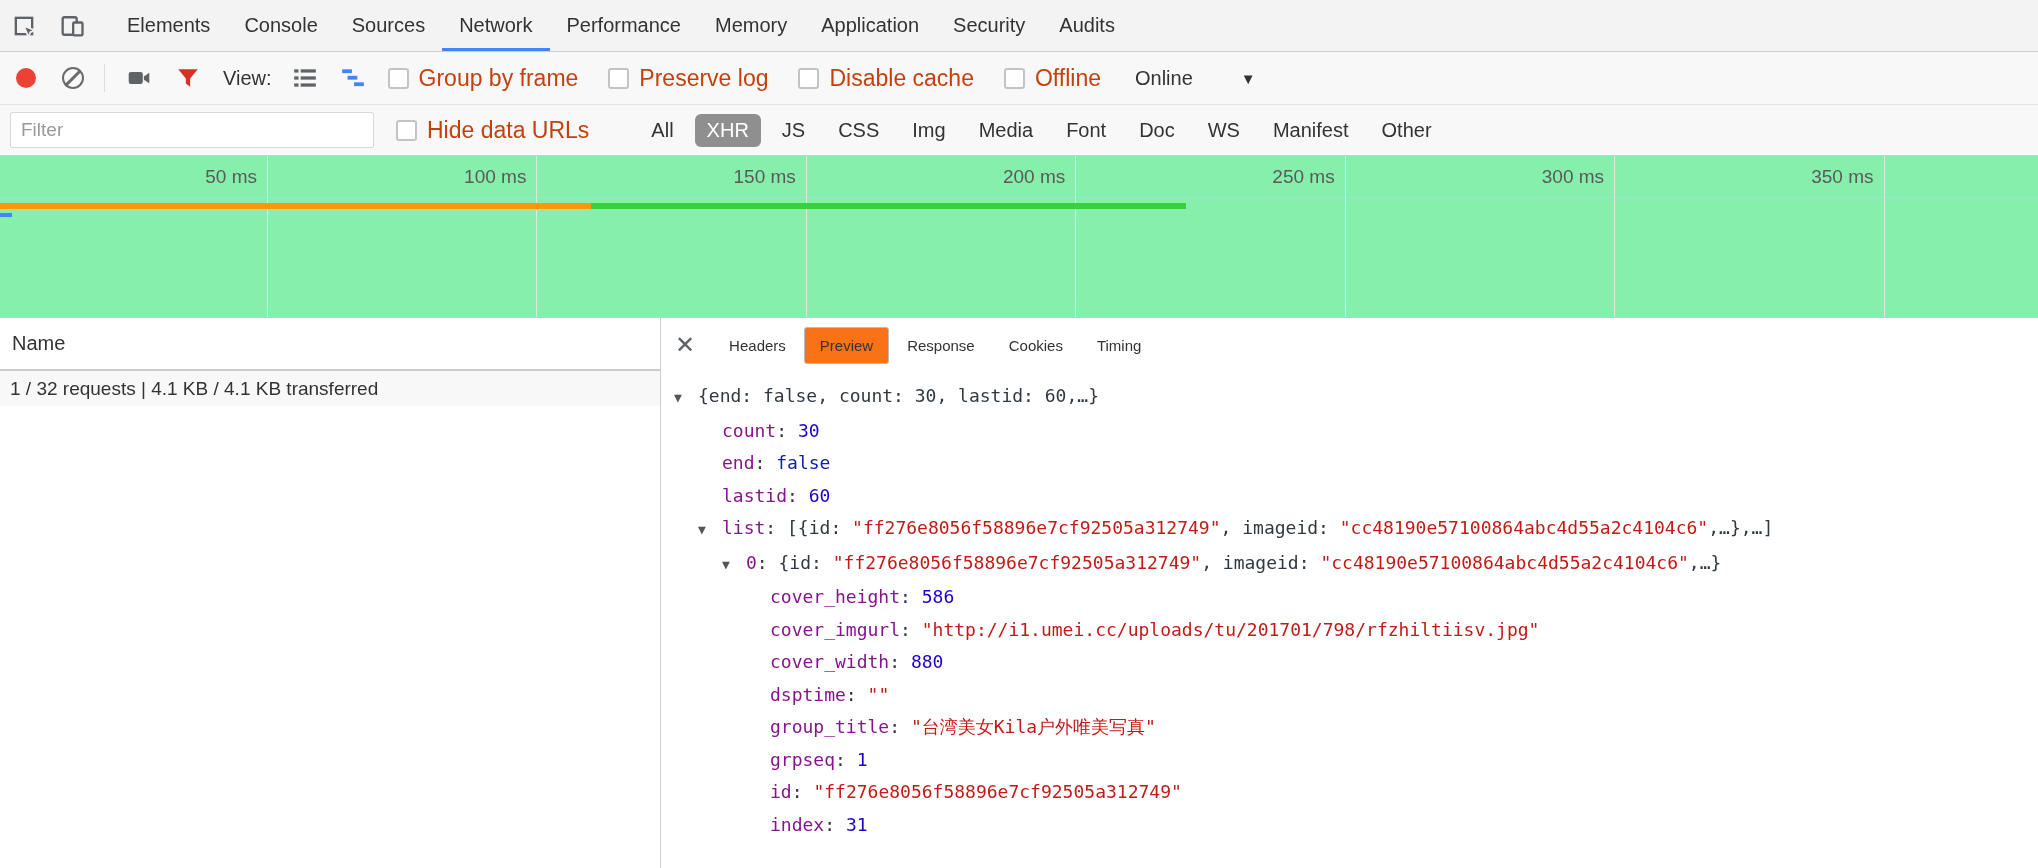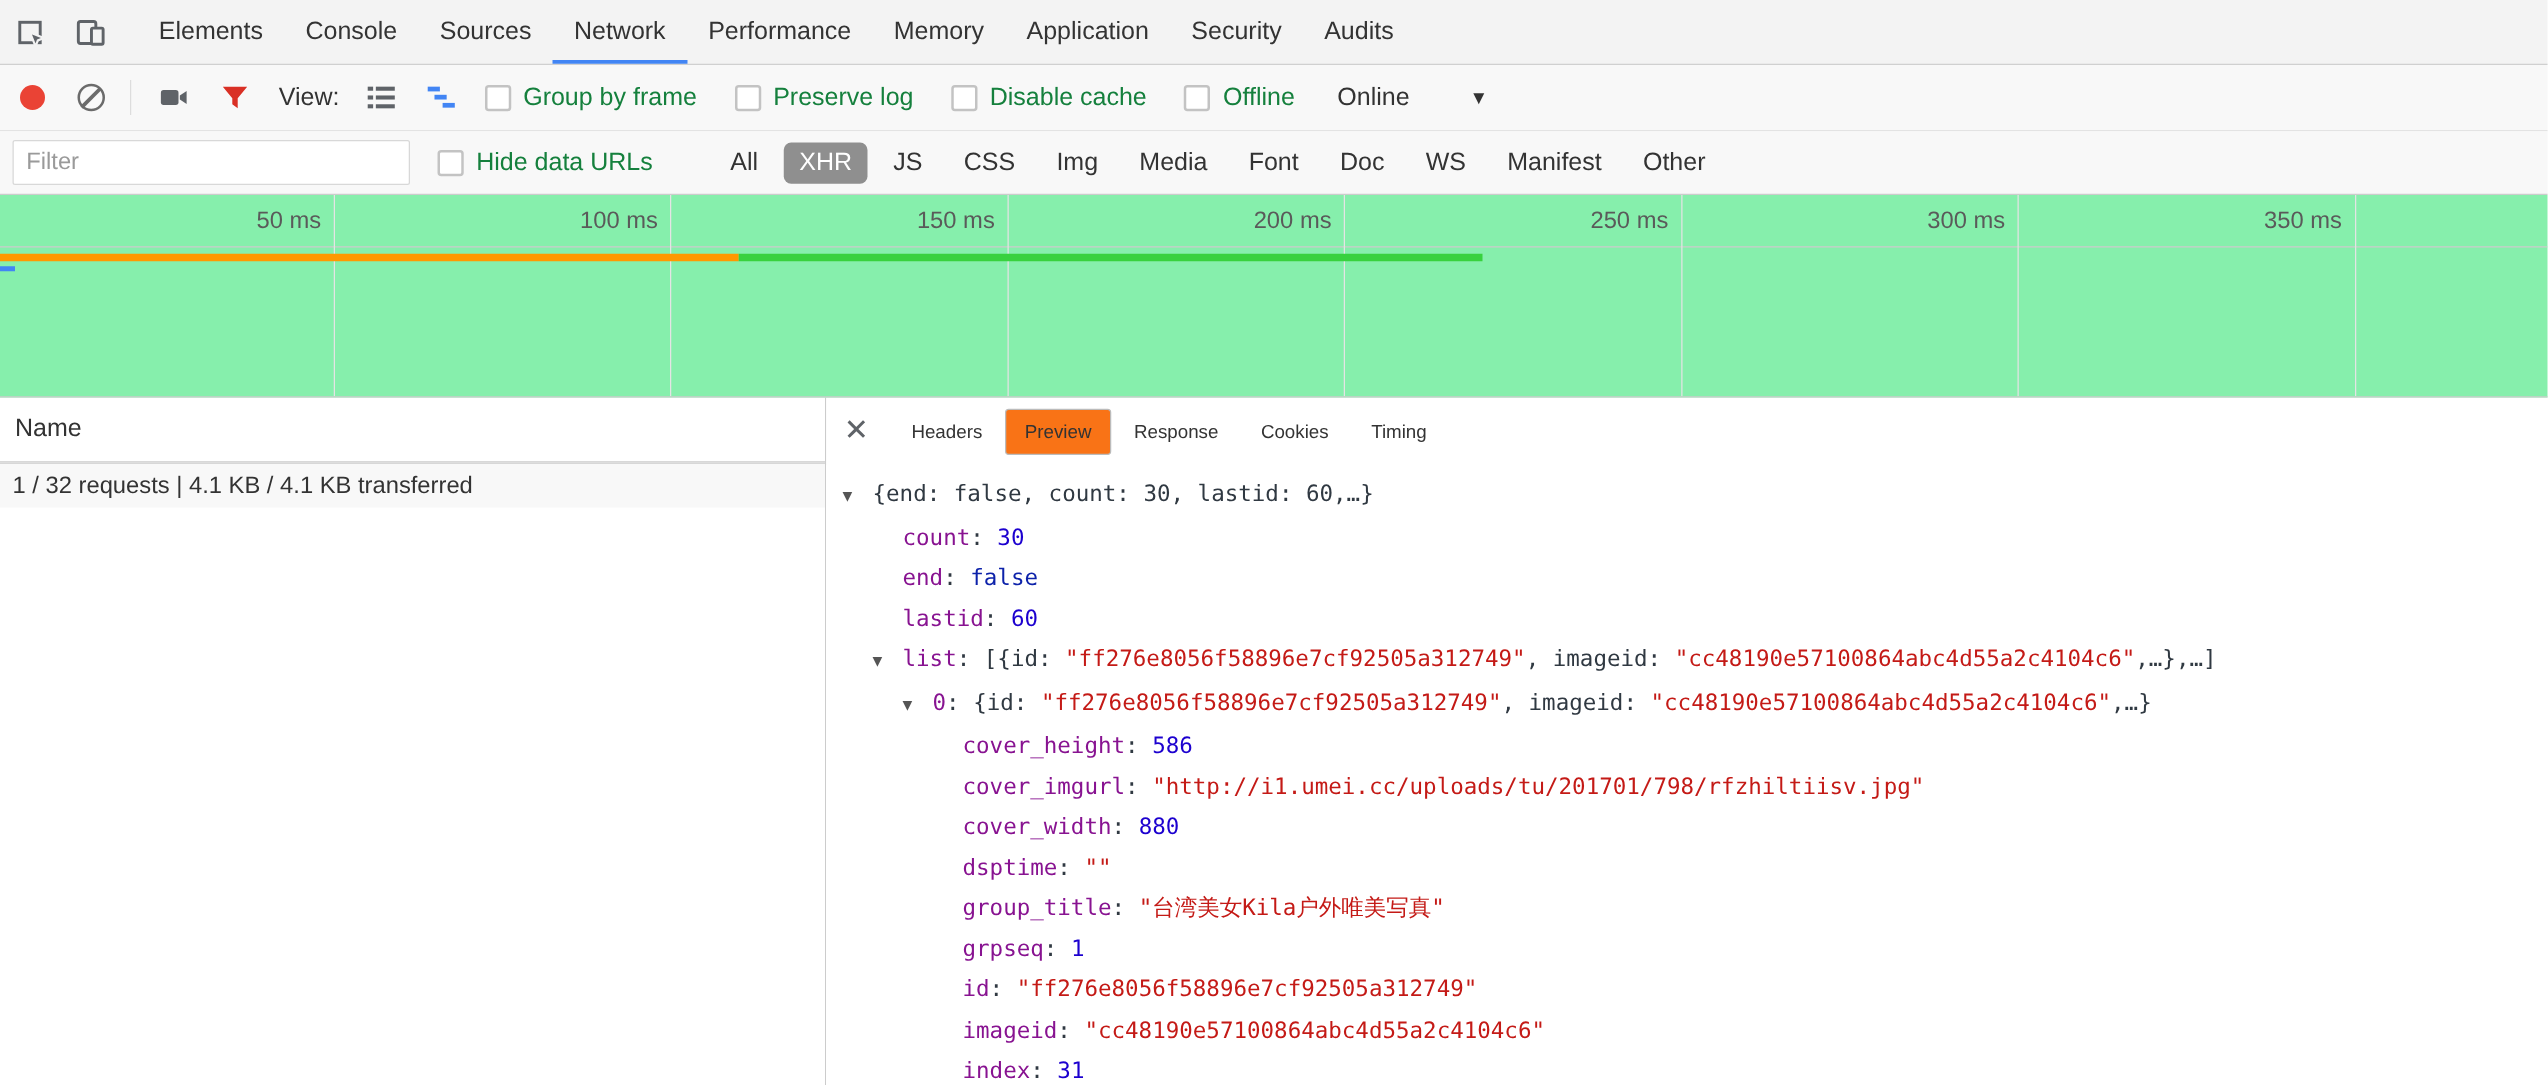--- a/index.html
+++ b/index.html
@@ -24,28 +24,28 @@
   .clear-btn { width:22px; height:22px; border:2.5px solid #6b6b6b; border-radius:50%;
                position:relative; margin-right:20px; cursor:pointer; flex:0 0 auto; }
   .clear-btn::after { content:""; position:absolute; left:-2px; top:7.5px; width:21px; height:2.5px;
                       background:#6b6b6b; transform:rotate(-45deg); }
   .vsep { width:1px; height:28px; background:#ddd; margin-right:20px; flex:0 0 auto; }
   .tool-icon { margin-right:22px; cursor:pointer; display:flex; align-items:center; flex:0 0 auto; }
   .lbl { font-size:20px; color:#333; margin-right:20px; white-space:nowrap; }
   .cb { display:flex; align-items:center; margin-right:30px; cursor:pointer; }
   .box { width:21px; height:21px; border:2px solid #c3c3c3; border-radius:3px; background:#fff;
          margin-right:10px; flex:0 0 auto; }
-  .cb-label { font-size:20px; color:#15803d; white-space:nowrap; }
+  .cb-label { font-size:23px; color:#c2410c; white-space:nowrap; }
   .throttle { font-size:20px; color:#333; margin-left:4px; cursor:pointer; white-space:nowrap; }
   .caret { font-size:15px; color:#333; margin-left:48px; cursor:pointer; }
 
   
   .filterbar { height:51px; background:#f8f8f8; border-bottom:1px solid #ccc;
                display:flex; align-items:center; padding:0 10px; flex:0 0 auto; }
-  .filter-input { width:318px; height:36px; border:1px solid #d8d8d8; border-radius:2px;
+  .filter-input { width:364px; height:36px; border:1px solid #d8d8d8; border-radius:2px;
                   font-size:19px; padding:0 10px; color:#333; background:#fff; margin-right:22px;
                   font-family:inherit; }
   .filter-input::placeholder { color:#9a9a9a; }
   .types { display:flex; align-items:center; margin-left:20px; }
   .ftype { font-size:20px; color:#333; padding:5px 12px; margin-right:9px; cursor:pointer;
            border-radius:6px; white-space:nowrap; }
   .ftype.active { background:#8f8f8f; color:#fff; }
 
   
   .overview { height:162px; background:#86efac; border-bottom:1px solid #ccc; position:relative;
@@ -253,19 +253,18 @@
           <div class="tree-row" style="padding-left: 37px;"><span class="arrow"></span><span class="t-key">lastid</span><span class="t-plain">: </span><span class="t-num">60</span></div>
           <div class="tree-row" style="padding-left: 37px;"><span class="arrow">▼</span><span class="t-key">list</span><span class="t-plain">: [{id: </span><span class="t-str">"ff276e8056f58896e7cf92505a312749"</span><span class="t-plain">, imageid: </span><span class="t-str">"cc48190e57100864abc4d55a2c4104c6"</span><span class="t-plain">,…},…]</span></div>
           <div class="tree-row" style="padding-left: 61px;"><span class="arrow">▼</span><span class="t-key">0</span><span class="t-plain">: {id: </span><span class="t-str">"ff276e8056f58896e7cf92505a312749"</span><span class="t-plain">, imageid: </span><span class="t-str">"cc48190e57100864abc4d55a2c4104c6"</span><span class="t-plain">,…}</span></div>
           <div class="tree-row" style="padding-left: 85px;"><span class="arrow"></span><span class="t-key">cover_height</span><span class="t-plain">: </span><span class="t-num">586</span></div>
           <div class="tree-row" style="padding-left: 85px;"><span class="arrow"></span><span class="t-key">cover_imgurl</span><span class="t-plain">: </span><span class="t-str">"http://i1.umei.cc/uploads/tu/201701/798/rfzhiltiisv.jpg"</span></div>
           <div class="tree-row" style="padding-left: 85px;"><span class="arrow"></span><span class="t-key">cover_width</span><span class="t-plain">: </span><span class="t-num">880</span></div>
           <div class="tree-row" style="padding-left: 85px;"><span class="arrow"></span><span class="t-key">dsptime</span><span class="t-plain">: </span><span class="t-str">""</span></div>
           <div class="tree-row" style="padding-left: 85px;"><span class="arrow"></span><span class="t-key">group_title</span><span class="t-plain">: </span><span class="t-str">"台湾美女Kila户外唯美写真"</span></div>
           <div class="tree-row" style="padding-left: 85px;"><span class="arrow"></span><span class="t-key">grpseq</span><span class="t-plain">: </span><span class="t-num">1</span></div>
           <div class="tree-row" style="padding-left: 85px;"><span class="arrow"></span><span class="t-key">id</span><span class="t-plain">: </span><span class="t-str">"ff276e8056f58896e7cf92505a312749"</span></div>
-          <div class="tree-row" style="padding-left: 85px;"><span class="arrow"></span><span class="t-key">imageid</span><span class="t-plain">: </span><span class="t-str">"cc48190e57100864abc4d55a2c4104c6"</span></div>
           <div class="tree-row" style="padding-left: 85px;"><span class="arrow"></span><span class="t-key">index</span><span class="t-plain">: </span><span class="t-num">31</span></div>
         </div>
     </div>
 
   </div>
 </div>
 
 </body></html>

